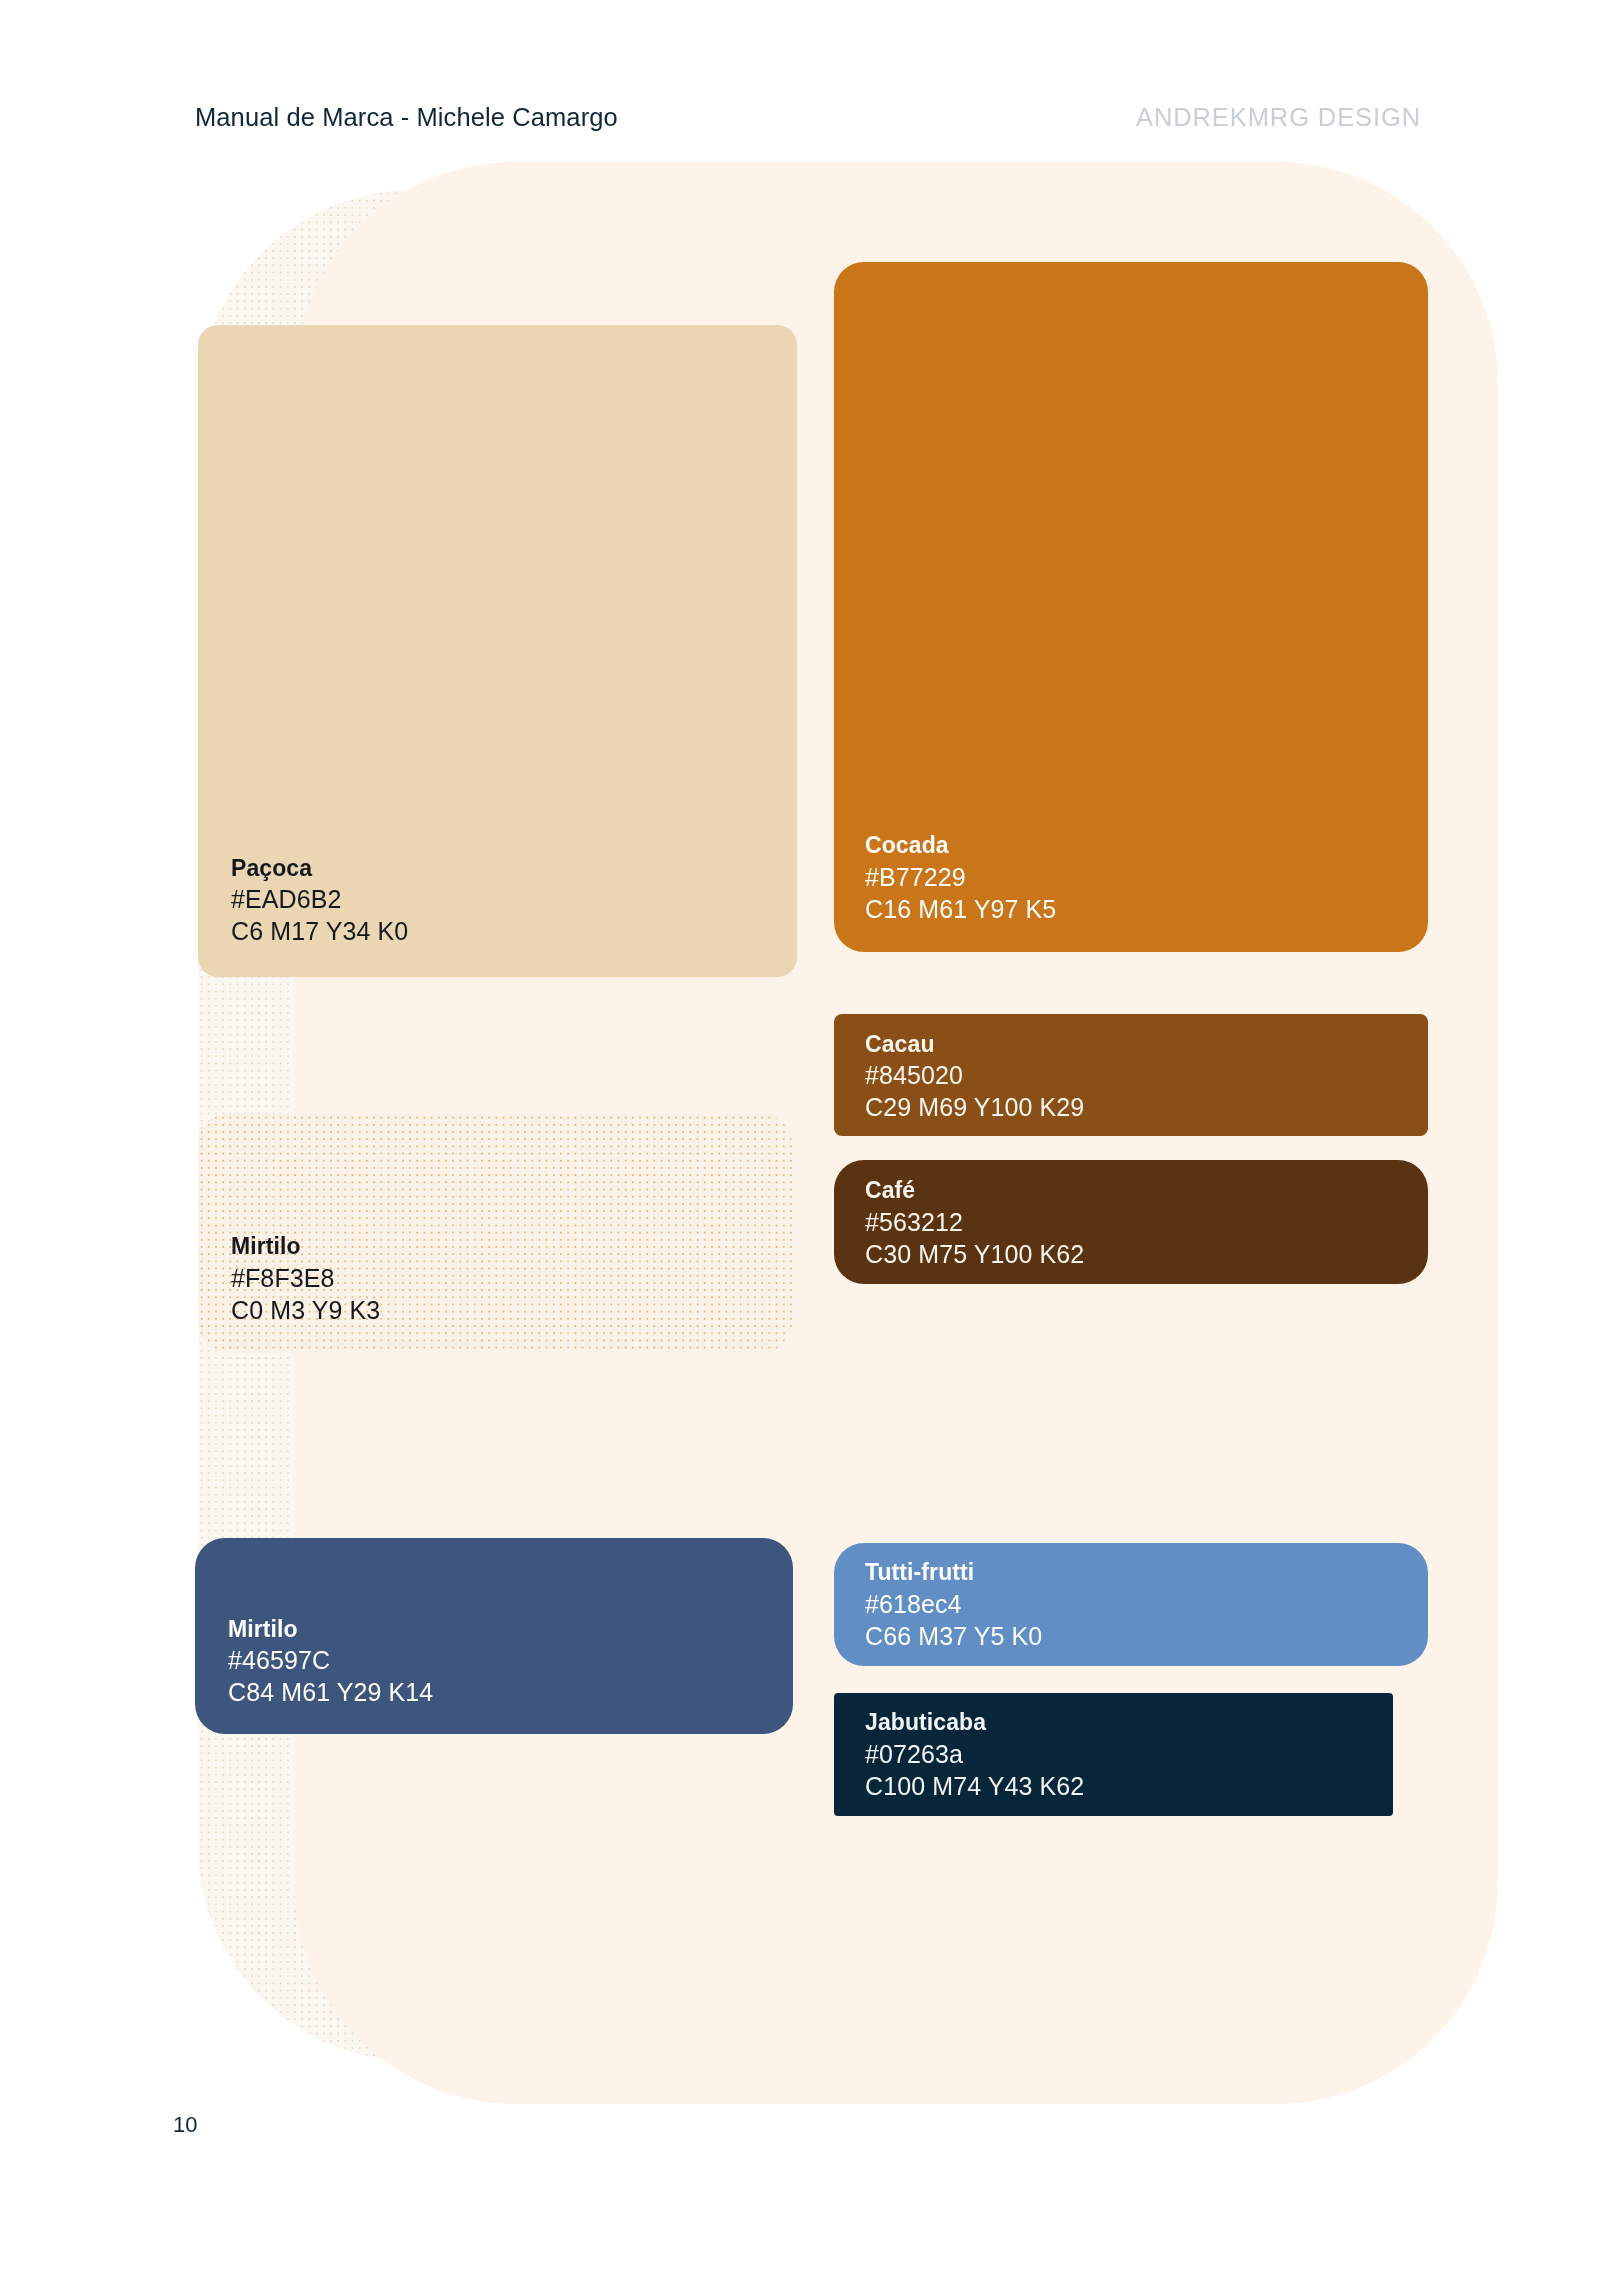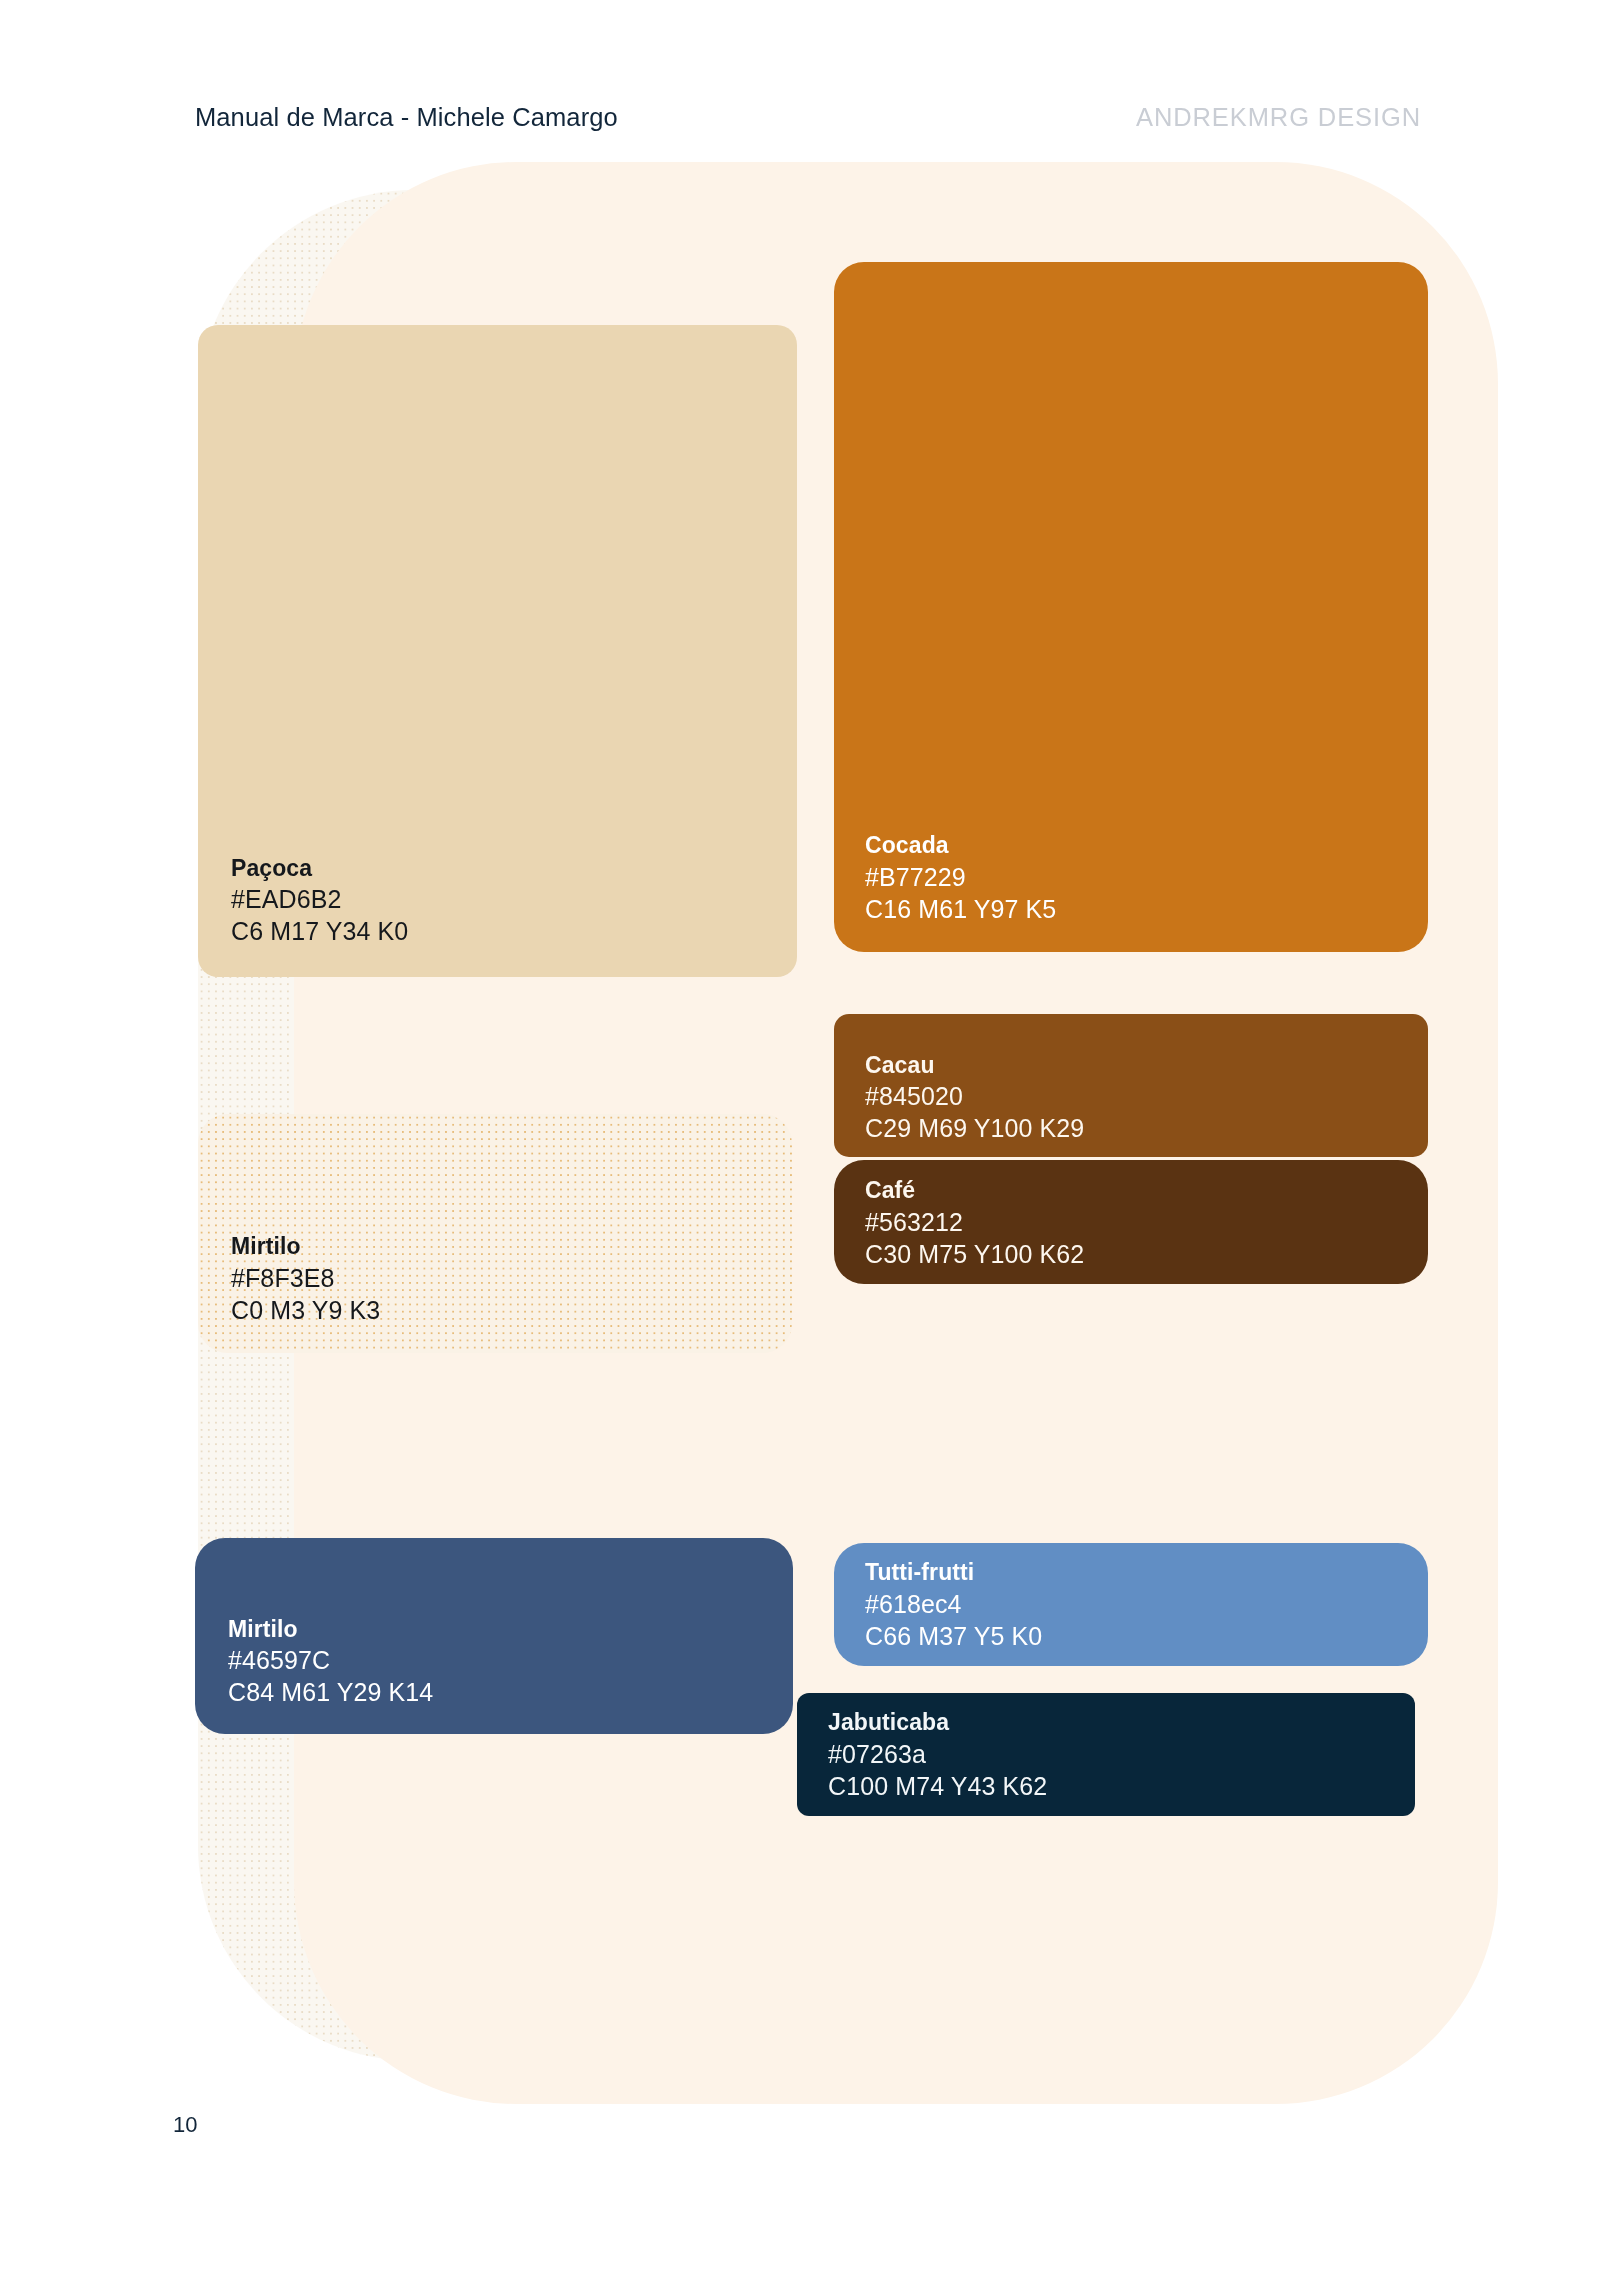--- a/index.html
+++ b/index.html
@@ -120,23 +120,23 @@
     background-image: radial-gradient(#e7bc7a 1.2px, transparent 1.2px);
     background-size: 7.2px 7.2px;
     border-radius: 30px;
     padding: 0 0 27.5px 33px;
     color: #15181c;
   }
 
   
   #sw-cacau {
     left: 834px; top: 1014px;
-    width: 594px; height: 143px;
+    width: 594px; height: 122px;
     background: #8A4F17;
-    border-radius: 15px;
+    border-radius: 8px;
     padding: 0 0 13px 31px;
     color: #fdf7ef;
   }
 
   
   #sw-cafe {
     left: 834px; top: 1160px;
     width: 594px; height: 124px;
     background: #5A3312;
     border-radius: 30px;
@@ -159,24 +159,24 @@
     left: 834px; top: 1543px;
     width: 594px; height: 123px;
     background: #618EC4;
     border-radius: 30px;
     padding: 0 0 14.4px 31px;
     color: #ffffff;
   }
 
   
   #sw-jabuticaba {
-    left: 797px; top: 1693px;
-    width: 618px; height: 123px;
+    left: 834px; top: 1693px;
+    width: 559px; height: 123px;
     background: #08263A;
-    border-radius: 12px;
+    border-radius: 4px;
     padding: 0 0 14.4px 31px;
     color: #f2f6f8;
   }
 </style>
 </head>
 <body>
 
 <div id="page">
 
   <div class="bg-panel-outer"></div>

